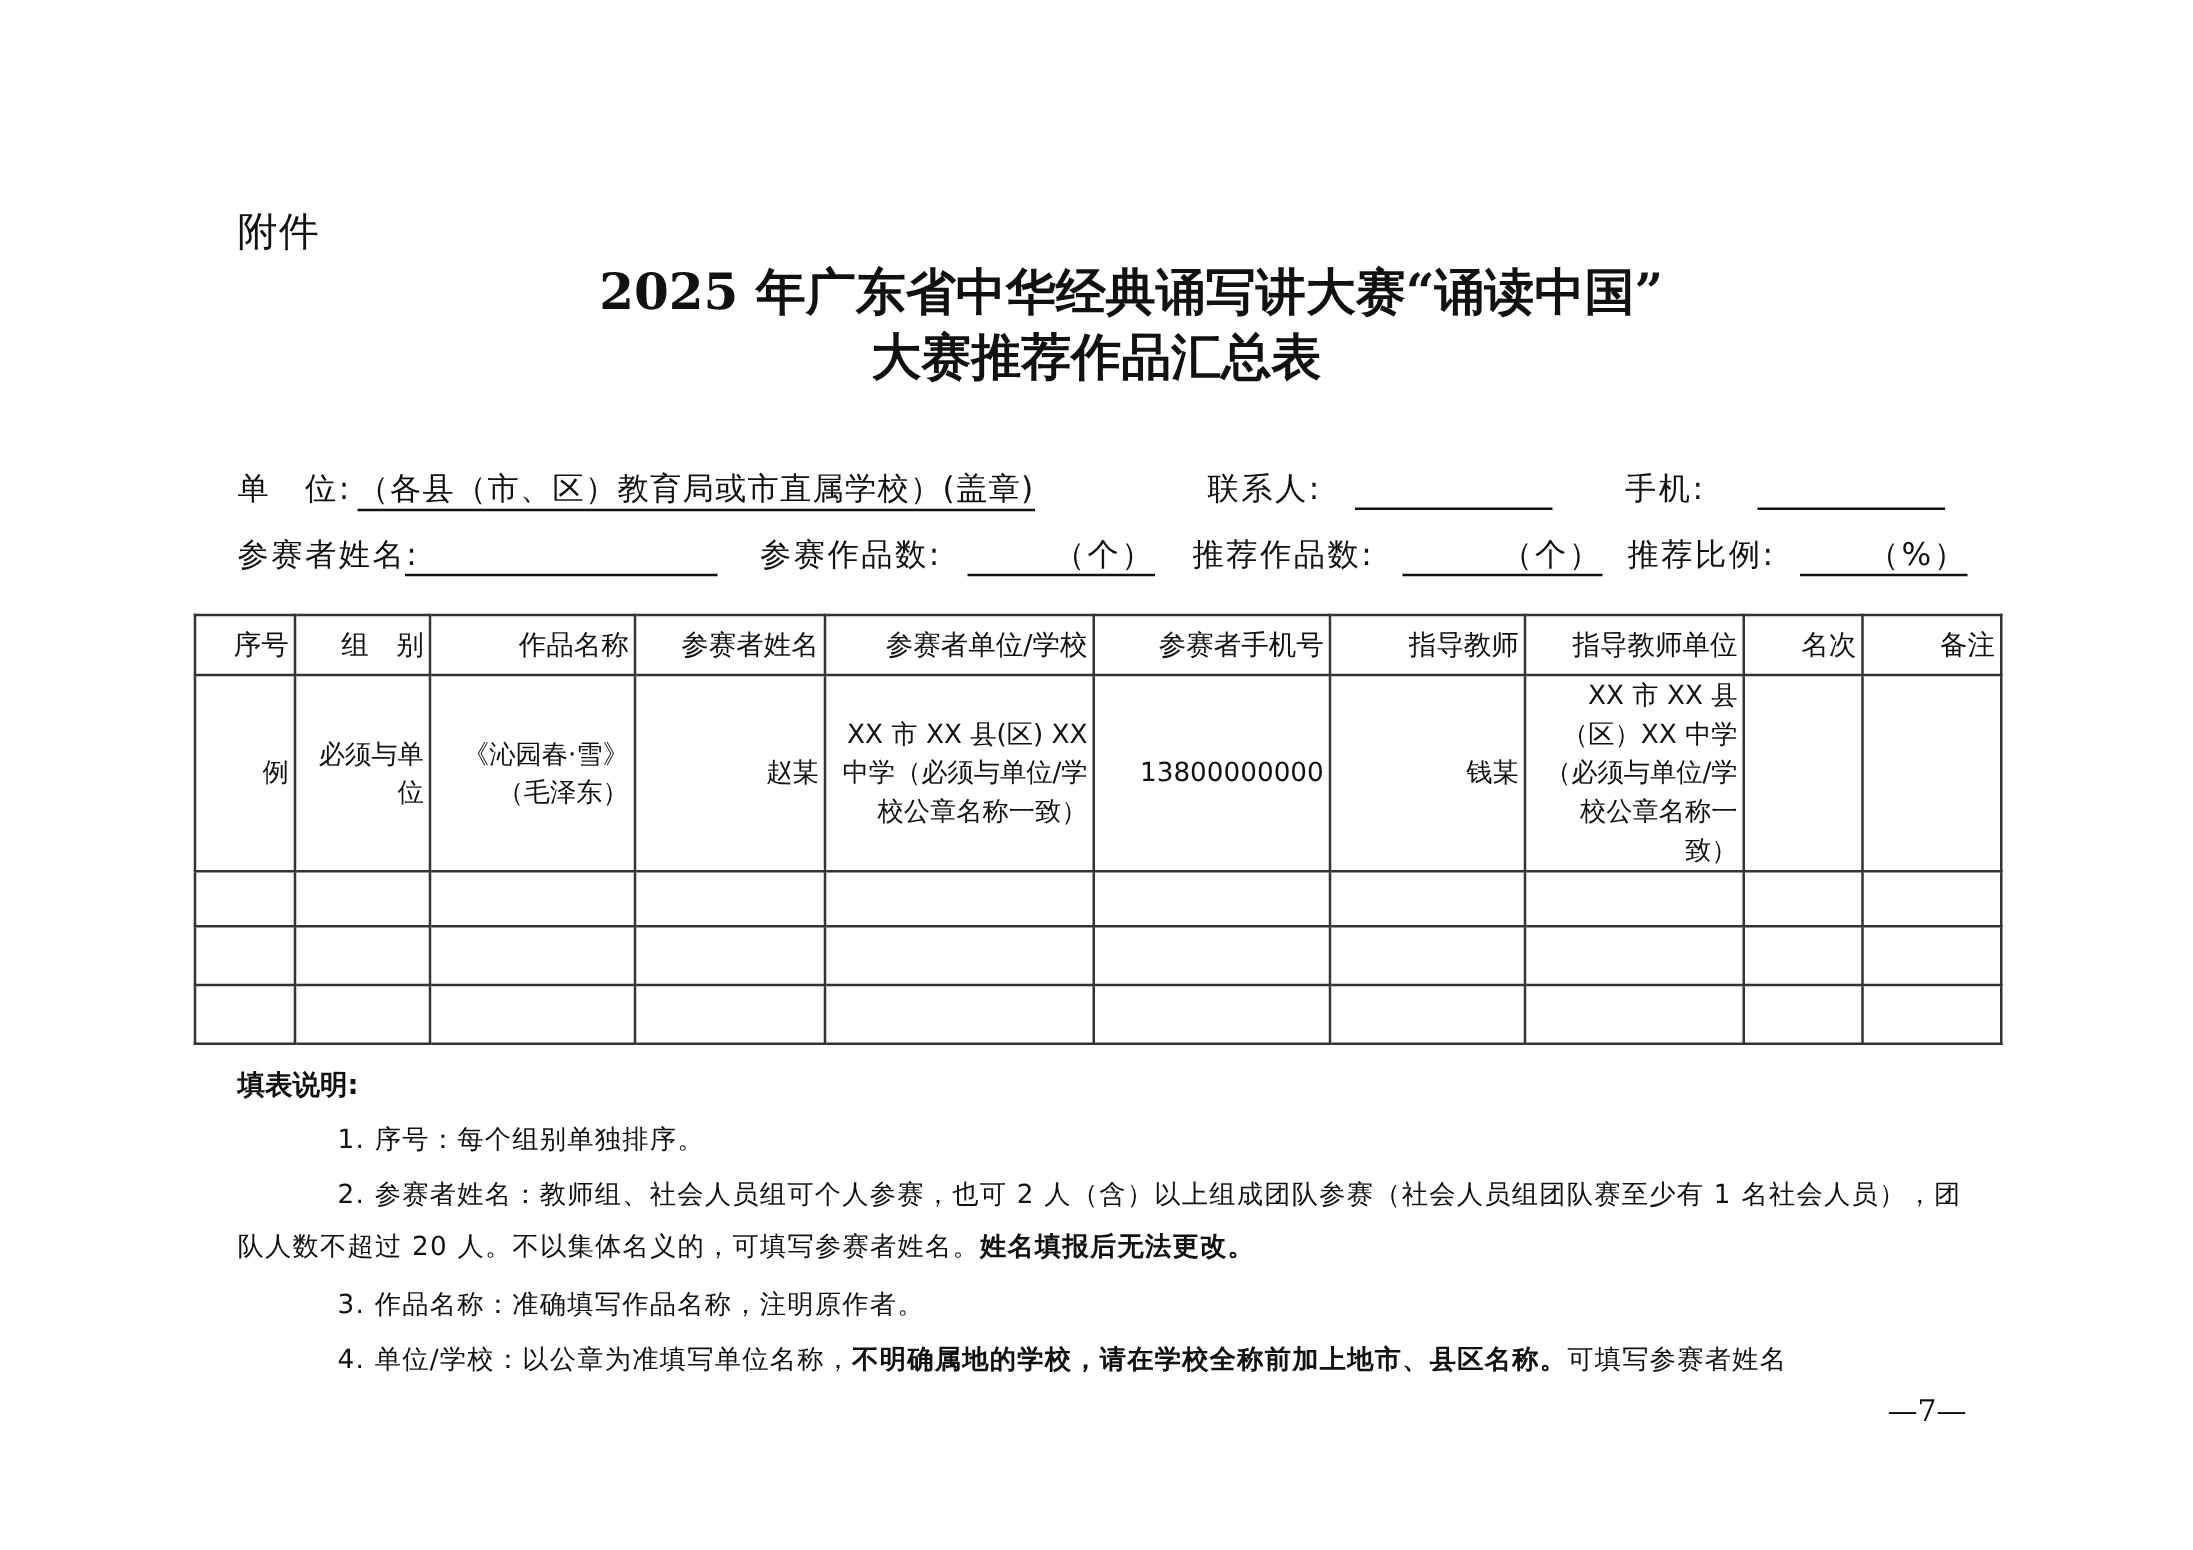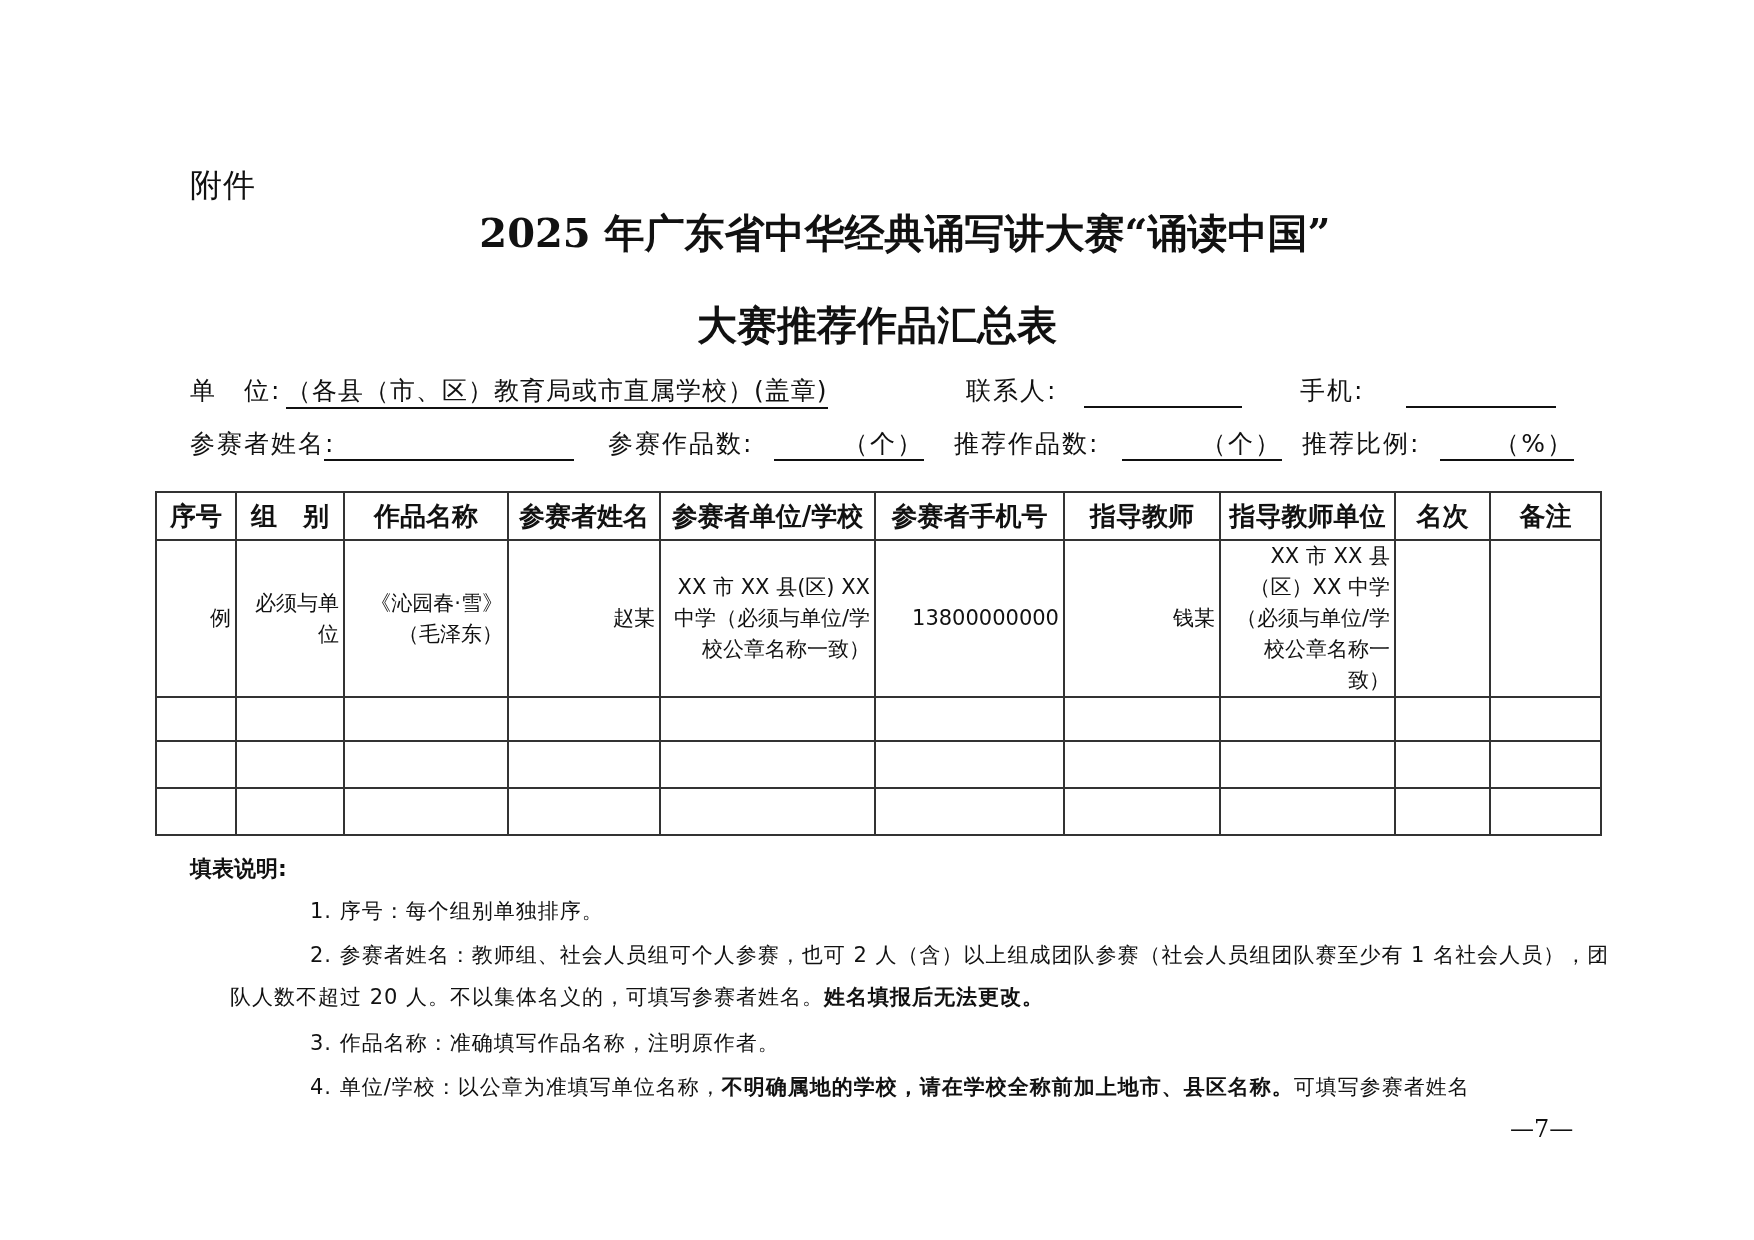--- a/index.html
+++ b/index.html
@@ -3,37 +3,37 @@
 <meta charset="utf-8">
 <style>
   html, body { margin: 0; padding: 0; background: #ffffff; }
   body { width: 1754px; height: 1240px; position: relative; overflow: hidden;
          font-family: "DejaVu Serif", "Liberation Serif", serif; color: #111; }
   .abs { position: absolute; }
   #attach { left: 190px; top: 164px; font-size: 32px; font-family: "DejaVu Sans", sans-serif; letter-spacing: 1px; }
   .title { left: 0; width: 1754px; text-align: center; font-weight: bold; font-size: 40px;
            font-family: "DejaVu Serif", serif; }
   #title1 { top: 206px; padding-left: 28px; }
-  #title2 { top: 258px; margin-top: 40px; }
+  #title2 { top: 258px; }
   .info-row { left: 190px; font-size: 25px; font-family: "DejaVu Sans", sans-serif; white-space: nowrap; letter-spacing: 2px; }
   #row1 { top: 374px; }
   #row2 { top: 427px; }
   .fld { position: absolute; top: 0; }
   .uline { position: absolute; top: 0; border-bottom: 2px solid #111; height: 32px; }
   .uline span { display: block; text-align: right; }
   table.main { position: absolute; left: 155px; top: 491px; border-collapse: collapse; table-layout: fixed; width: 1445px; }
   table.main td, table.main th { border: 2px solid #333; text-align: center; vertical-align: middle; padding: 0 4px; }
-  table.main th { height: 46px; font-size: 26px; font-weight: bold; font-family: "DejaVu Sans", sans-serif; }
+  table.main th { height: 46px; font-size: 22px; font-weight: normal; font-family: "DejaVu Sans", sans-serif; text-align: right; }
   table.main td { font-size: 21px; line-height: 31px; font-family: "DejaVu Sans", sans-serif; }
   tr.example td { height: 153px; text-align: right; }
   tr.blank td { height: 42px; }
   tr.blank2 td { height: 45px; }
   .notes { left: 190px; width: 1380px; font-size: 21px; font-family: "DejaVu Sans", sans-serif; line-height: 42px; }
   #notes-title { top: 848px; font-weight: bold; font-size: 22px; }
-  .note { position: absolute; left: 0; width: 1380px; text-indent: 80px; letter-spacing: 1px; margin-left: 40px; }
+  .note { position: absolute; left: 0; width: 1380px; text-indent: 80px; letter-spacing: 1px; }
   .b { font-weight: bold; }
   #pageno { left: 1510px; top: 1115px; font-size: 24px; font-family: "DejaVu Serif", serif; }
 </style>
 </head>
 <body>
 
 <div class="abs" id="attach">附件</div>
 <div class="abs title" id="title1">2025 年广东省中华经典诵写讲大赛“诵读中国”</div>
 <div class="abs title" id="title2">大赛推荐作品汇总表</div>
 

